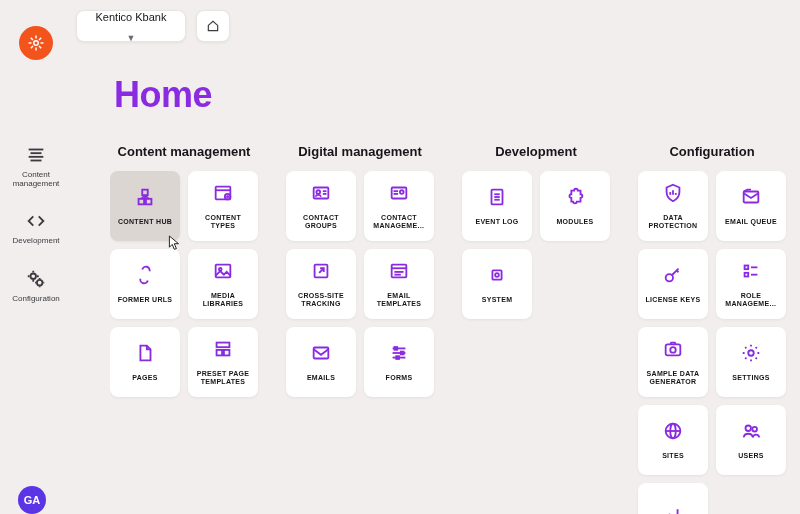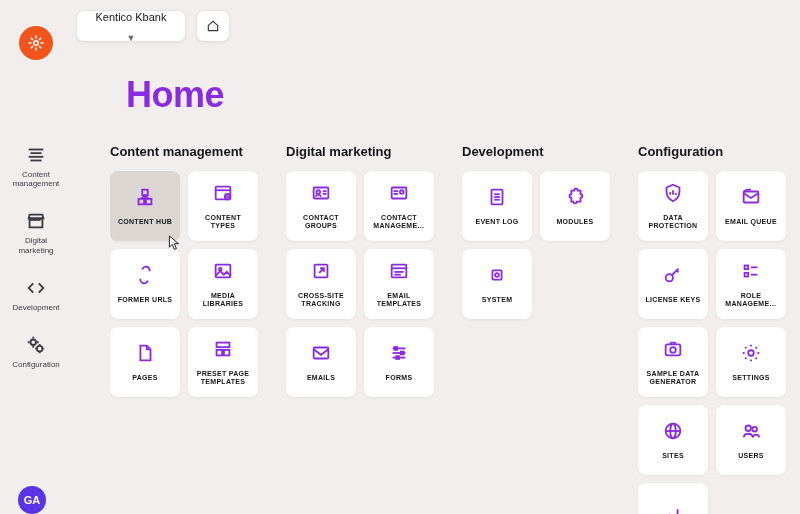--- a/index.html
+++ b/index.html
@@ -66,27 +66,27 @@
     border-radius:8px;display:flex;align-items:center;justify-content:center;
     box-shadow:var(--shadow);cursor:pointer;
   }
   .home-btn svg{width:14px;height:14px;color:#3a3a3f;}
   
   .main{
     position:absolute;left:110px;top:74px;right:0;bottom:0;
     overflow:hidden;
   }
   .page-title{
-    font-size:36px;font-weight:800;color:var(--purple);margin:0 0 28px 16px;
+    font-size:36px;font-weight:800;color:var(--purple);margin:0 0 28px 4px;
     letter-spacing:-.5px;
   }
   .sections{
     display:flex;gap:28px;align-items:flex-start;
   }
-  .section{display:flex;flex-direction:column;}
+  .section{display:flex;flex-direction:column;align-items:center;}
   .section h3{
     font-size:13px;font-weight:700;margin:0 0 12px 0;color:var(--text);
   }
   .tiles{
     display:grid;grid-template-columns:repeat(2,70px);gap:8px;
   }
   .tile{
     width:70px;height:70px;background:var(--card);border-radius:8px;
     box-shadow:var(--shadow);display:flex;flex-direction:column;
     align-items:center;justify-content:center;cursor:pointer;
@@ -126,28 +126,20 @@
         <svg class="ico" viewBox="0 0 24 24" fill="none" stroke="currentColor" stroke-width="2">
           <line x1="4" y1="6" x2="20" y2="6"></line>
           <line x1="6" y1="10" x2="18" y2="10"></line>
           <line x1="4" y1="14" x2="20" y2="14"></line>
           <line x1="6" y1="18" x2="18" y2="18"></line>
         </svg>
         <span>Content<br>management</span>
       </div>
       <div class="rail-item">
         <svg class="ico" viewBox="0 0 24 24" fill="none" stroke="currentColor" stroke-width="2">
-          <path d="M4 9h16l-1-4H5z"></path>
-          <path d="M5 9v10h14V9"></path>
-          <path d="M5 9a2 2 0 0 0 4 0 2 2 0 0 0 4 0 2 2 0 0 0 4 0"></path>
-        </svg>
-        <span>Digital<br>marketing</span>
-      </div>
-      <div class="rail-item">
-        <svg class="ico" viewBox="0 0 24 24" fill="none" stroke="currentColor" stroke-width="2">
           <polyline points="9 7 4 12 9 17"></polyline>
           <polyline points="15 7 20 12 15 17"></polyline>
         </svg>
         <span>Development</span>
       </div>
       <div class="rail-item">
         <svg class="ico" viewBox="0 0 24 24" fill="none" stroke="currentColor" stroke-width="2">
           <circle cx="9" cy="9" r="3"></circle>
           <circle cx="16" cy="16" r="3"></circle>
           <path d="M9 5v-2M9 15v-2M5 9h-2M15 9h-2M16 12v-1M16 21v-1M12 16h-1M21 16h-1"></path>
@@ -223,21 +215,21 @@
             <span><svg class="ticon" viewBox="0 0 24 24" fill="none" stroke="currentColor" stroke-width="2">
                 <rect x="5" y="5" width="14" height="5"></rect>
                 <rect x="5" y="13" width="6" height="6"></rect>
                 <rect x="13" y="13" width="6" height="6"></rect>
               </svg></span>
             <span class="lbl">PRESET PAGE TEMPLATES</span>
           </div>
         </div>
       </div>
       <div class="section">
-        <h3>Digital marketing</h3>
+        <h3>Digital management</h3>
         <div class="tiles">
           <div class="tile">
             <span><svg class="ticon" viewBox="0 0 24 24" fill="none" stroke="currentColor" stroke-width="2">
                 <rect x="4" y="6" width="16" height="12" rx="1"></rect>
                 <circle cx="9" cy="11" r="2"></circle>
                 <path d="M6 16c.5-1.5 2-2 3-2s2.5.5 3 2"></path>
                 <line x1="14" y1="10" x2="18" y2="10"></line>
                 <line x1="14" y1="13" x2="18" y2="13"></line>
               </svg></span>
             <span class="lbl">CONTACT GROUPS</span>

